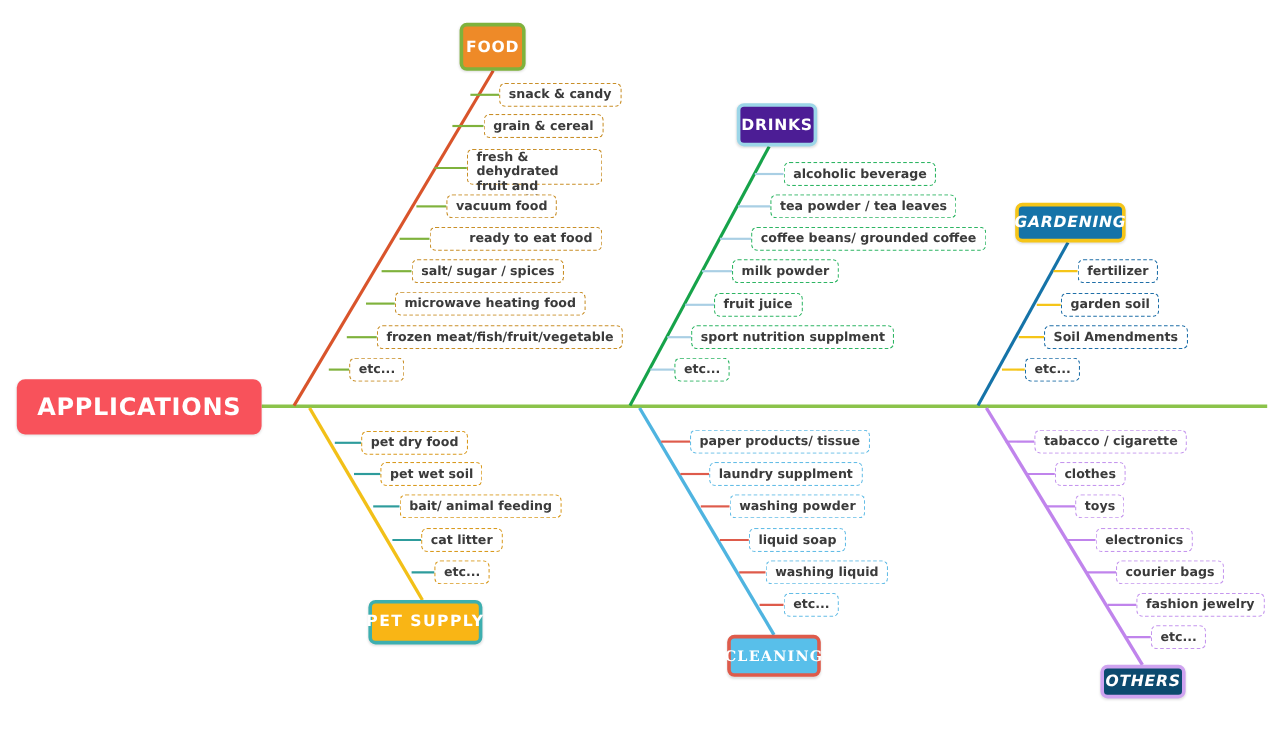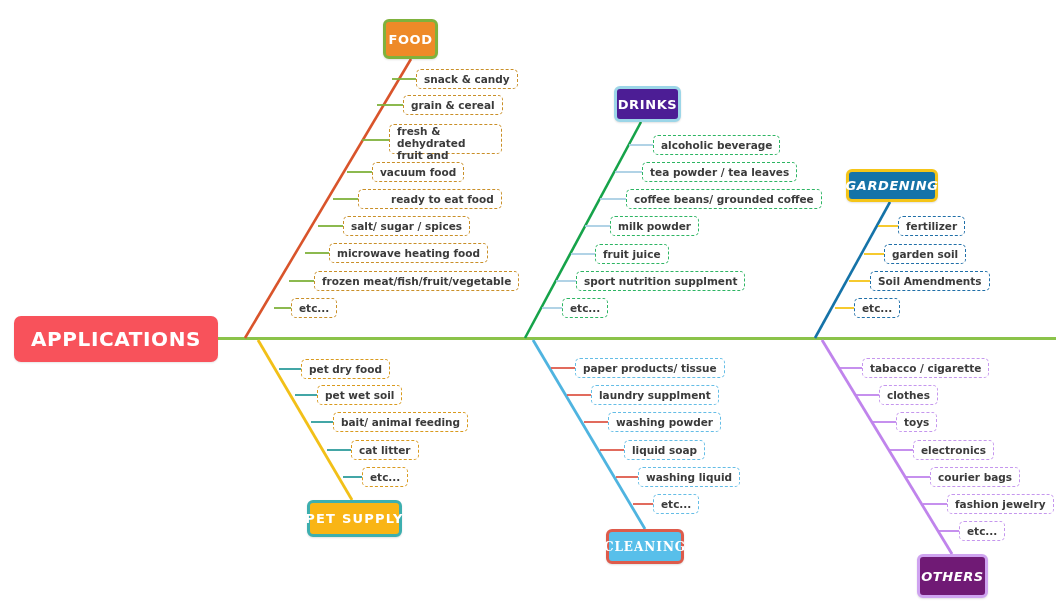--- a/index.html
+++ b/index.html
@@ -52,21 +52,21 @@
     font-weight:bold;
     letter-spacing:.6px;
     white-space:nowrap;
   }
 
   .cat-food     {left:383px; top:19px;  width:55px;  height:40px; background:#EE8A28; border:3px solid #7FB23C;}
   .cat-drinks   {left:614px; top:86px;  width:67px;  height:36px; background:#4c1d95; border:3px solid #9CD6E8;}
   .cat-gardening{left:846px; top:169px; width:92px;  height:33px; background:#1573A8; border:3px solid #F5C518;}
   .cat-petsupply{left:307px; top:500px; width:95px;  height:37px; background:#F9B515; border:3px solid #3DAFAF;}
   .cat-cleaning {left:606px; top:529px; width:78px;  height:35px; background:#58BFEA; border:3px solid #DE5B4B;}
-  .cat-others   {left:917px; top:554px; width:71px;  height:44px; background:#701a75; border:3px solid #CFA3F0;}
+  .cat-others   {left:917px; top:554px; width:71px;  height:28px; background:#0c4a6e; border:3px solid #CFA3F0;}
 
   .cat-gardening span{font-style:italic;}
   .cat-others span{font-style:italic;font-weight:bold;}
   .cat-cleaning span{font-family:"DejaVu Serif","Liberation Serif",serif;font-size:12px;letter-spacing:1px;}
   .cat-petsupply span{letter-spacing:1.2px;}
 
   
   .leaf{
     position:absolute;
     box-sizing:border-box;

